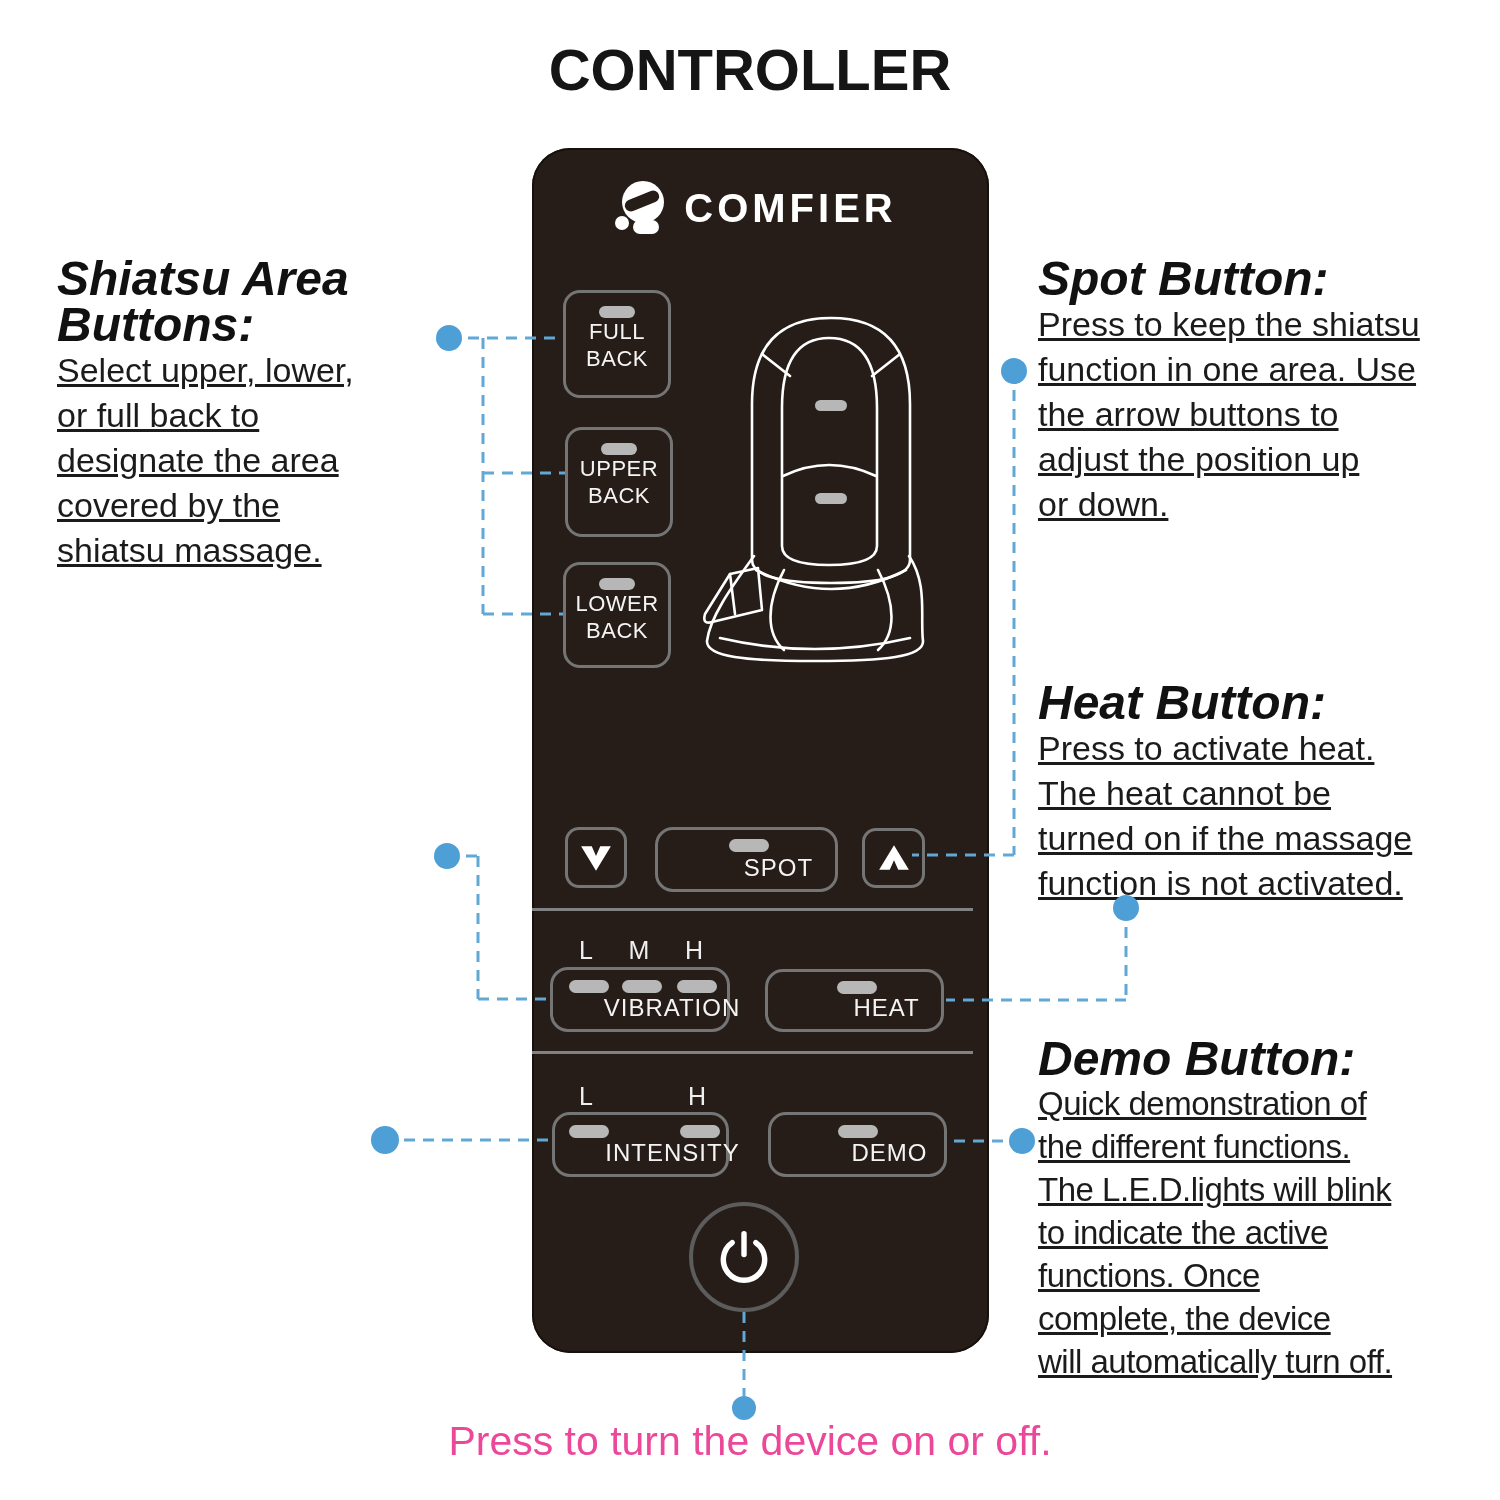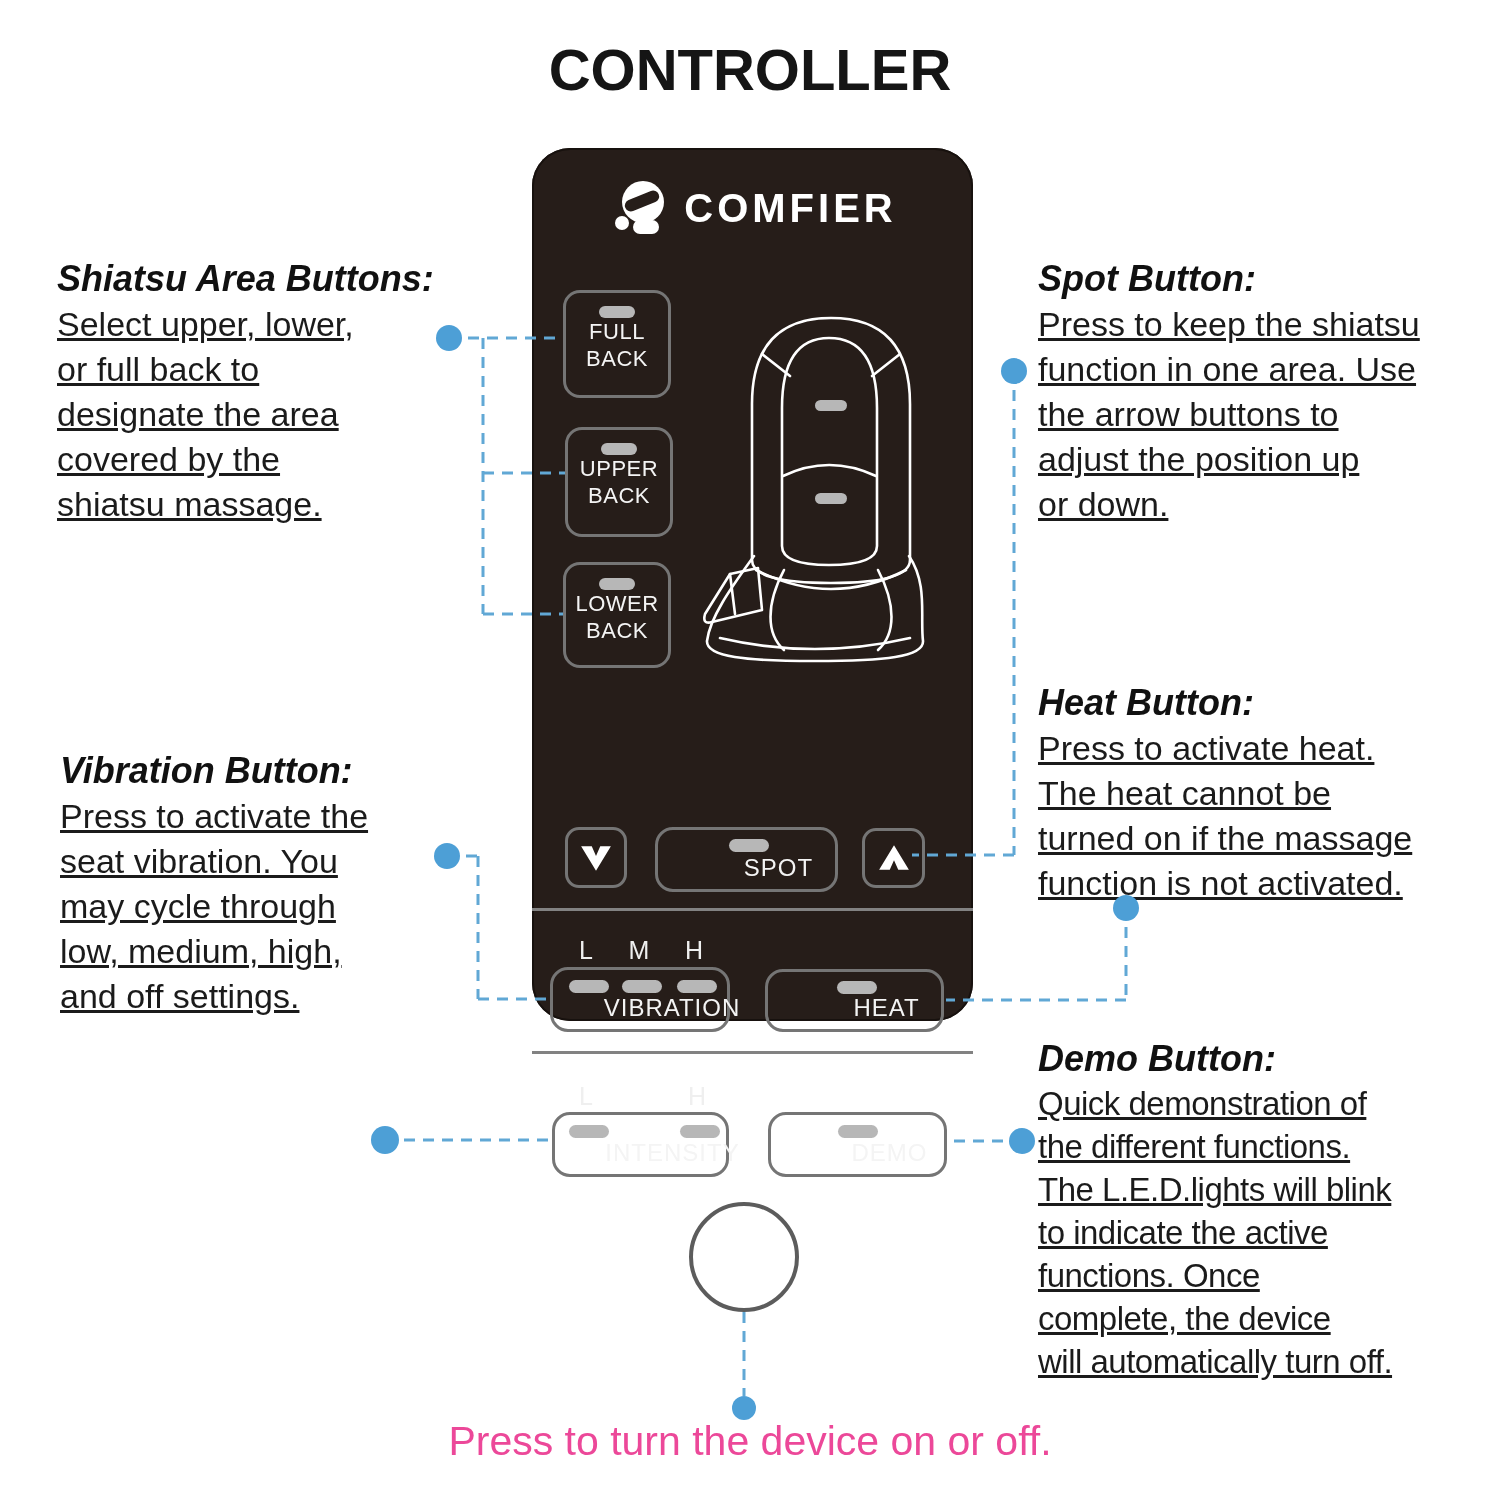--- a/index.html
+++ b/index.html
@@ -4,28 +4,28 @@
 <style>
   html,body{margin:0;padding:0;background:#ffffff;}
   #canvas{position:relative;width:1500px;height:1500px;background:#ffffff;
           font-family:"Liberation Sans",sans-serif;color:#1b1b1b;overflow:hidden;}
   .abs{position:absolute;}
 
   
   .page-title{left:0;top:36px;width:1500px;text-align:center;
               font-size:58px;font-weight:bold;letter-spacing:0px;color:#151515;}
   .note{width:470px;}
-  .note .h{font-size:36px;font-weight:bold;font-style:italic;color:#111;line-height:46px;}
+  .note .h{font-size:48px;font-weight:bold;font-style:italic;color:#111;line-height:46px;}
   .note .b{font-size:34px;line-height:45px;color:#1b1b1b;white-space:pre-line;text-decoration:underline;}
   .note-demo .b{font-size:33px;line-height:43px;letter-spacing:-0.5px;}
   .bottom-caption{left:0;top:1418px;width:1500px;text-align:center;font-size:41px;color:#ec4899;}
 
   
-  .remote{left:532px;top:148px;width:441px;height:873px;background:#261d19;
-          border-radius:38px;box-shadow:inset 0 0 0 2px #17110e;}
+  .remote{left:532px;top:148px;width:441px;height:1205px;background:#261d19;
+          border-radius:38px;box-shadow:inset 0 0 0 2px #17110e;padding-left:16px;}
   .brand{left:0;top:28px;width:441px;display:flex;align-items:center;justify-content:center;gap:10px;}
   .brand-word{color:#fff;font-size:40px;font-weight:bold;letter-spacing:4px;}
 
   .btn{position:absolute;border:3px solid #757575;border-radius:18px;background:transparent;box-sizing:border-box;}
   .pill{position:absolute;background:#b7b7b7;border-radius:7px;}
   .btn-label{position:absolute;left:0;bottom:7px;width:100%;text-align:center;
              color:#f4f4f4;font-size:24px;letter-spacing:1px;margin-left:32px;}
   .area-btn{width:108px;height:108px;border-radius:17px;display:flex;flex-direction:column;align-items:center;}
   .area-btn .pill{position:static;width:36px;height:12px;margin-top:13px;}
   .area-label{margin-top:0;color:#f4f4f4;font-size:22px;line-height:27px;
@@ -147,28 +147,20 @@
     </div>
   </div>
 
   <div class="abs note" style="left:57px;top:256px;">
     <div class="h">Shiatsu Area Buttons:</div>
     <div class="b">Select upper, lower,
 or full back to
 designate the area
 covered by the
 shiatsu massage.</div>
-  </div>
-  <div class="abs note" style="left:60px;top:748px;">
-    <div class="h">Vibration Button:</div>
-    <div class="b">Press to activate the
-seat vibration. You
-may cycle through
-low, medium, high,
-and off settings.</div>
   </div>
   <div class="abs note" style="left:1038px;top:256px;">
     <div class="h">Spot Button:</div>
     <div class="b">Press to keep the shiatsu
 function in one area. Use
 the arrow buttons to
 adjust the position up
 or down.</div>
   </div>
   <div class="abs note" style="left:1038px;top:680px;">

